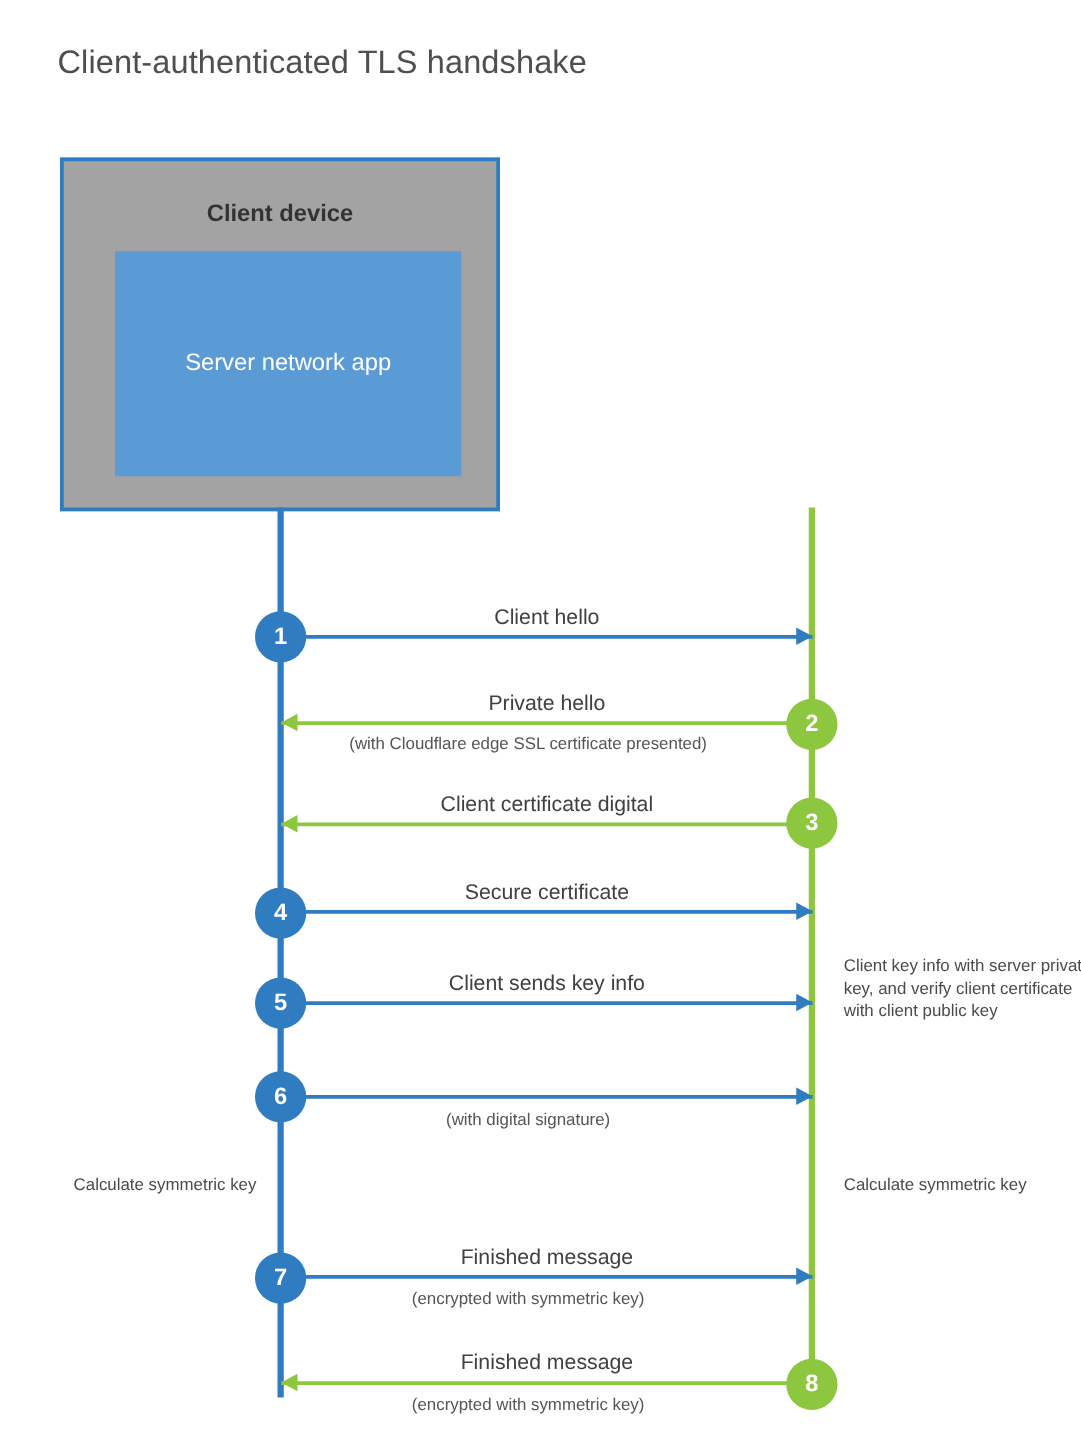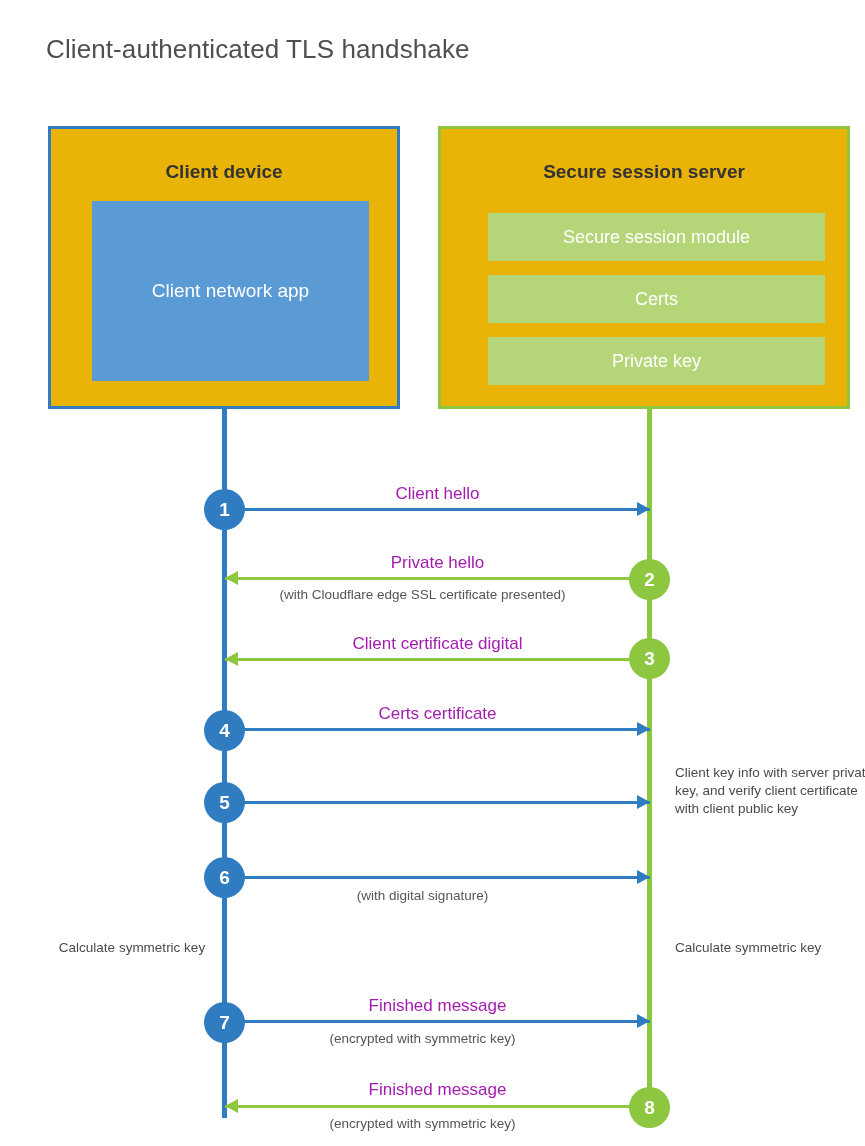--- a/index.html
+++ b/index.html
@@ -12,21 +12,21 @@
   #root { position: relative; width: 865px; height: 1146px; }
 
   
   .title {
     position: absolute; left: 30px; top: 18px;
     font-size: 26px; font-weight: 400; color: #4f4f4f;
     letter-spacing: 0.1px; white-space: nowrap;
   }
 
   
-  .party-box { position: absolute; background: #eab308; }
+  .party-box { position: absolute; background: #a3a3a3; }
   .party-box.client { left: 32px; top: 110px; width: 352px; height: 283px; border: 3px solid #2f7cc0; }
   .party-box.server { left: 422px; top: 110px; width: 412px; height: 283px; border: 3px solid #8dc63f; }
 
   .party-title {
     position: absolute; left: 0; right: 0; top: 28px;
     text-align: center; font-size: 19px; font-weight: bold; color: #333333;
   }
 
   .client-app {
     position: absolute; left: 37px; top: 68px; width: 277px; height: 180px;
@@ -68,21 +68,21 @@
     position: absolute; width: 41px; height: 41px; border-radius: 50%;
     display: flex; align-items: center; justify-content: center;
     color: #ffffff; font-size: 19px; font-weight: bold;
   }
   .step-circle.blue { background: #2f7cc0; left: 188px; }
   .step-circle.green { background: #8dc63f; left: 613px; }
 
   
   .msg-label {
     position: absolute; left: 209px; width: 425px;
-    text-align: center; color: #a21caf; font-size: 17px; white-space: nowrap;
+    text-align: center; color: #404040; font-size: 17px; white-space: nowrap;
   }
   .msg-sublabel {
     position: absolute; left: 134px; width: 545px;
     text-align: center; color: #555555; font-size: 13.5px; white-space: nowrap;
   }
 
   
   .side-note {
     position: absolute; color: #4a4a4a; font-size: 13.5px; line-height: 1.32;
   }
@@ -92,54 +92,49 @@
 </style>
 </head>
 <body>
 
 <div id="root">
 
   <div class="title">Client-authenticated TLS handshake</div>
 
   <div class="party-box client">
     <div class="party-title">Client device</div>
-    <div class="client-app">Client network app</div>
+    <div class="client-app">Server network app</div>
   </div>
 
-  <div class="party-box server">
-    <div class="party-title">Secure session server</div>
-    <div class="server-bar b0">Secure session module</div>
-    <div class="server-bar b1">Certs</div>
-    <div class="server-bar b2">Private key</div>
-  </div>
 
   <div class="lifeline client"></div>
   <div class="lifeline server"></div>
 
   <div class="msg-label" style="top:468px">Client hello</div>
   <div class="arrow-line ltr blue" style="top:492px"></div>
   <div class="arrow-head right blue" style="top:486px"></div>
   <div class="step-circle blue" style="top:473px">1</div>
 
   <div class="msg-label" style="top:537px">Private hello</div>
   <div class="arrow-line rtl green" style="top:561px"></div>
   <div class="arrow-head left green" style="top:555px"></div>
   <div class="msg-sublabel" style="top:571px">(with Cloudflare edge SSL certificate presented)</div>
   <div class="step-circle green" style="top:543px">2</div>
 
   <div class="msg-label" style="top:618px">Client certificate digital</div>
   <div class="arrow-line rtl green" style="top:642px"></div>
   <div class="arrow-head left green" style="top:636px"></div>
   <div class="step-circle green" style="top:622px">3</div>
 
-  <div class="msg-label" style="top:688px">Certs certificate</div>
+  <div class="msg-label" style="top:688px">Secure certificate</div>
   <div class="arrow-line ltr blue" style="top:712px"></div>
   <div class="arrow-head right blue" style="top:706px"></div>
   <div class="step-circle blue" style="top:694px">4</div>
 
+  <div class="msg-label" style="top:761px">Client sends key info</div>
   <div class="arrow-line ltr blue" style="top:785px"></div>
   <div class="arrow-head right blue" style="top:779px"></div>
   <div class="step-circle blue" style="top:766px">5</div>
 
   <div class="arrow-line ltr blue" style="top:860px"></div>
   <div class="arrow-head right blue" style="top:854px"></div>
   <div class="msg-sublabel" style="top:872px">(with digital signature)</div>
   <div class="step-circle blue" style="top:841px">6</div>
 
   <div class="msg-label" style="top:980px">Finished message</div>

